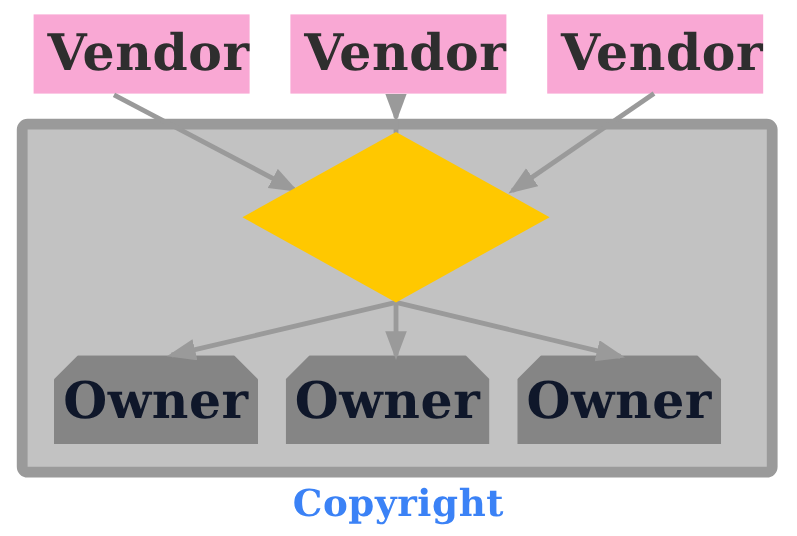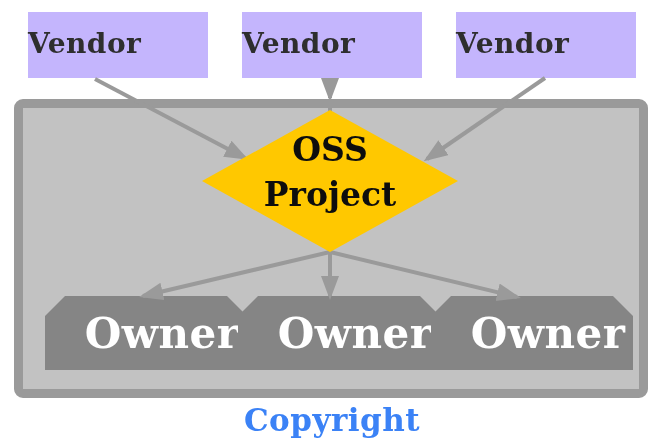--- a/index.html
+++ b/index.html
@@ -4,43 +4,42 @@
 <style>
   html,body { margin:0; padding:0; background:#ffffff; }
   .stage {
     position:relative; width:664px; height:447px; overflow:hidden;
     background:#ffffff;
     font-family:"DejaVu Serif","Liberation Serif",serif;
     font-weight:bold;
   }
   .vendor-box {
     position:absolute; top:12px; width:180px; height:66px;
-    background:#c4b5fd; color:#2e2e2e;
-    font-size:28px; line-height:64px; text-align:left;
+    background:#f9a8d4; color:#2e2e2e;
+    font-size:42px; line-height:64px; text-align:right;
     z-index:2; letter-spacing:0.5px;
   }
   .vendor-1 { left:28px; }
   .vendor-2 { left:242px; }
   .vendor-3 { left:456px; }
   .container-box {
     position:absolute; left:14px; top:99px; width:634px; height:299px;
     box-sizing:border-box;
     background:#c2c2c2;
     border:9px solid #9a9a9a;
     border-radius:9px;
     z-index:1;
   }
   .owner-box {
     position:absolute; top:296px; width:170px; height:74px;
-    background:#858585; color:#ffffff;
+    background:#858585; color:#0f172a;
     font-size:42px; line-height:76px; text-align:center;
     letter-spacing:0.5px;
     clip-path:polygon(20px 0, calc(100% - 20px) 0, 100% 20px, 100% 100%, 0 100%, 0 20px);
     z-index:3;
-    padding-left:32px;
   }
   .owner-1 { left:45px; }
   .owner-2 { left:238px; }
   .owner-3 { left:431px; }
   .overlay-svg { position:absolute; left:0; top:0; z-index:5; }
   .project-label {
     position:absolute; left:202px; top:127px; width:256px;
     text-align:center; font-size:33px; line-height:45px;
     color:#0d0d0d; z-index:6;
   }
@@ -90,20 +89,16 @@
       <line x1="330" y1="100" x2="330" y2="111"></line>
       <line x1="545" y1="78" x2="427" y2="159" marker-end="url(#arrowhead)"></line>
       <line x1="330" y1="252" x2="143" y2="296" marker-end="url(#arrowhead)"></line>
       <line x1="330" y1="252" x2="330" y2="296" marker-end="url(#arrowhead)"></line>
       <line x1="330" y1="252" x2="517" y2="297" marker-end="url(#arrowhead)"></line>
     </g>
 
     <polygon points="330,110 458,181 330,252 202,181" fill="#FFC800"></polygon>
   </svg>
 
-  <div class="project-label">
-    <div>OSS</div>
-    <div>Project</div>
-  </div>
 
   <div class="caption-label">Copyright</div>
 
 </div>
 
 </body></html>

